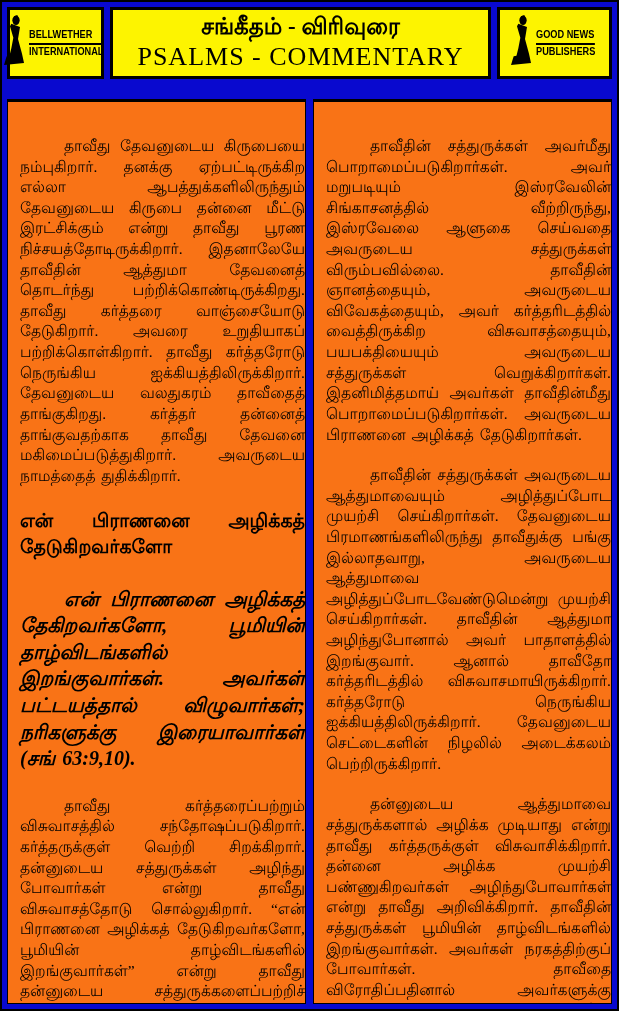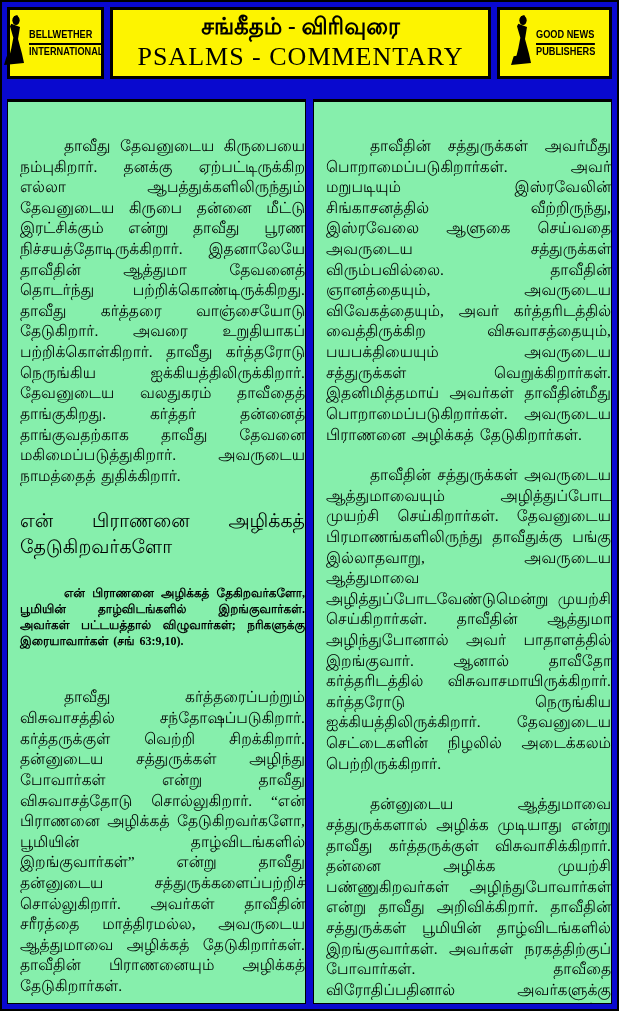--- a/index.html
+++ b/index.html
@@ -44,44 +44,45 @@
   }
   .title-english{
     font-size:26px;line-height:1.15;margin-top:2px;
     font-family:Liberation Serif, serif;
     letter-spacing:1px;
   }
   
   .body-area{flex:1;display:flex;gap:7px;min-height:0;}
   .col{
     flex:1;box-sizing:border-box;
-    background:#86efac;
+    background:#f97316;
     border:1px solid #000;border-top-width:3px;
     padding:34px 0 8px 12px;
     color:#000;overflow:hidden;
   }
   .body-p{
     margin:0 0 20px 0;
     font-size:15.5px;line-height:1.33;
     text-align:justify;text-align-last:left;
     text-indent:44px;
     word-spacing:2px;
   }
   .section-heading{
     margin:22px 0 26px 0;
-    font-size:19px;line-height:1.35;font-weight:normal;
+    font-size:19px;line-height:1.35;font-weight:bold;
     text-align:justify;text-align-last:left;
     word-spacing:6px;
   }
   .quote-p{
-    margin:0 0 38px 0;
-    font-size:12px;line-height:1.33;font-weight:bold;
+    margin:0 0 24px 0;
+    font-size:20px;line-height:1.33;font-weight:bold;
     text-align:justify;text-align-last:left;
     text-indent:44px;
     word-spacing:2px;
+    font-style:italic;
   }
 </style>
 </head>
 <body>
 
 <div class="page">
 
   <div class="header">
 
     <div class="logo-box">

